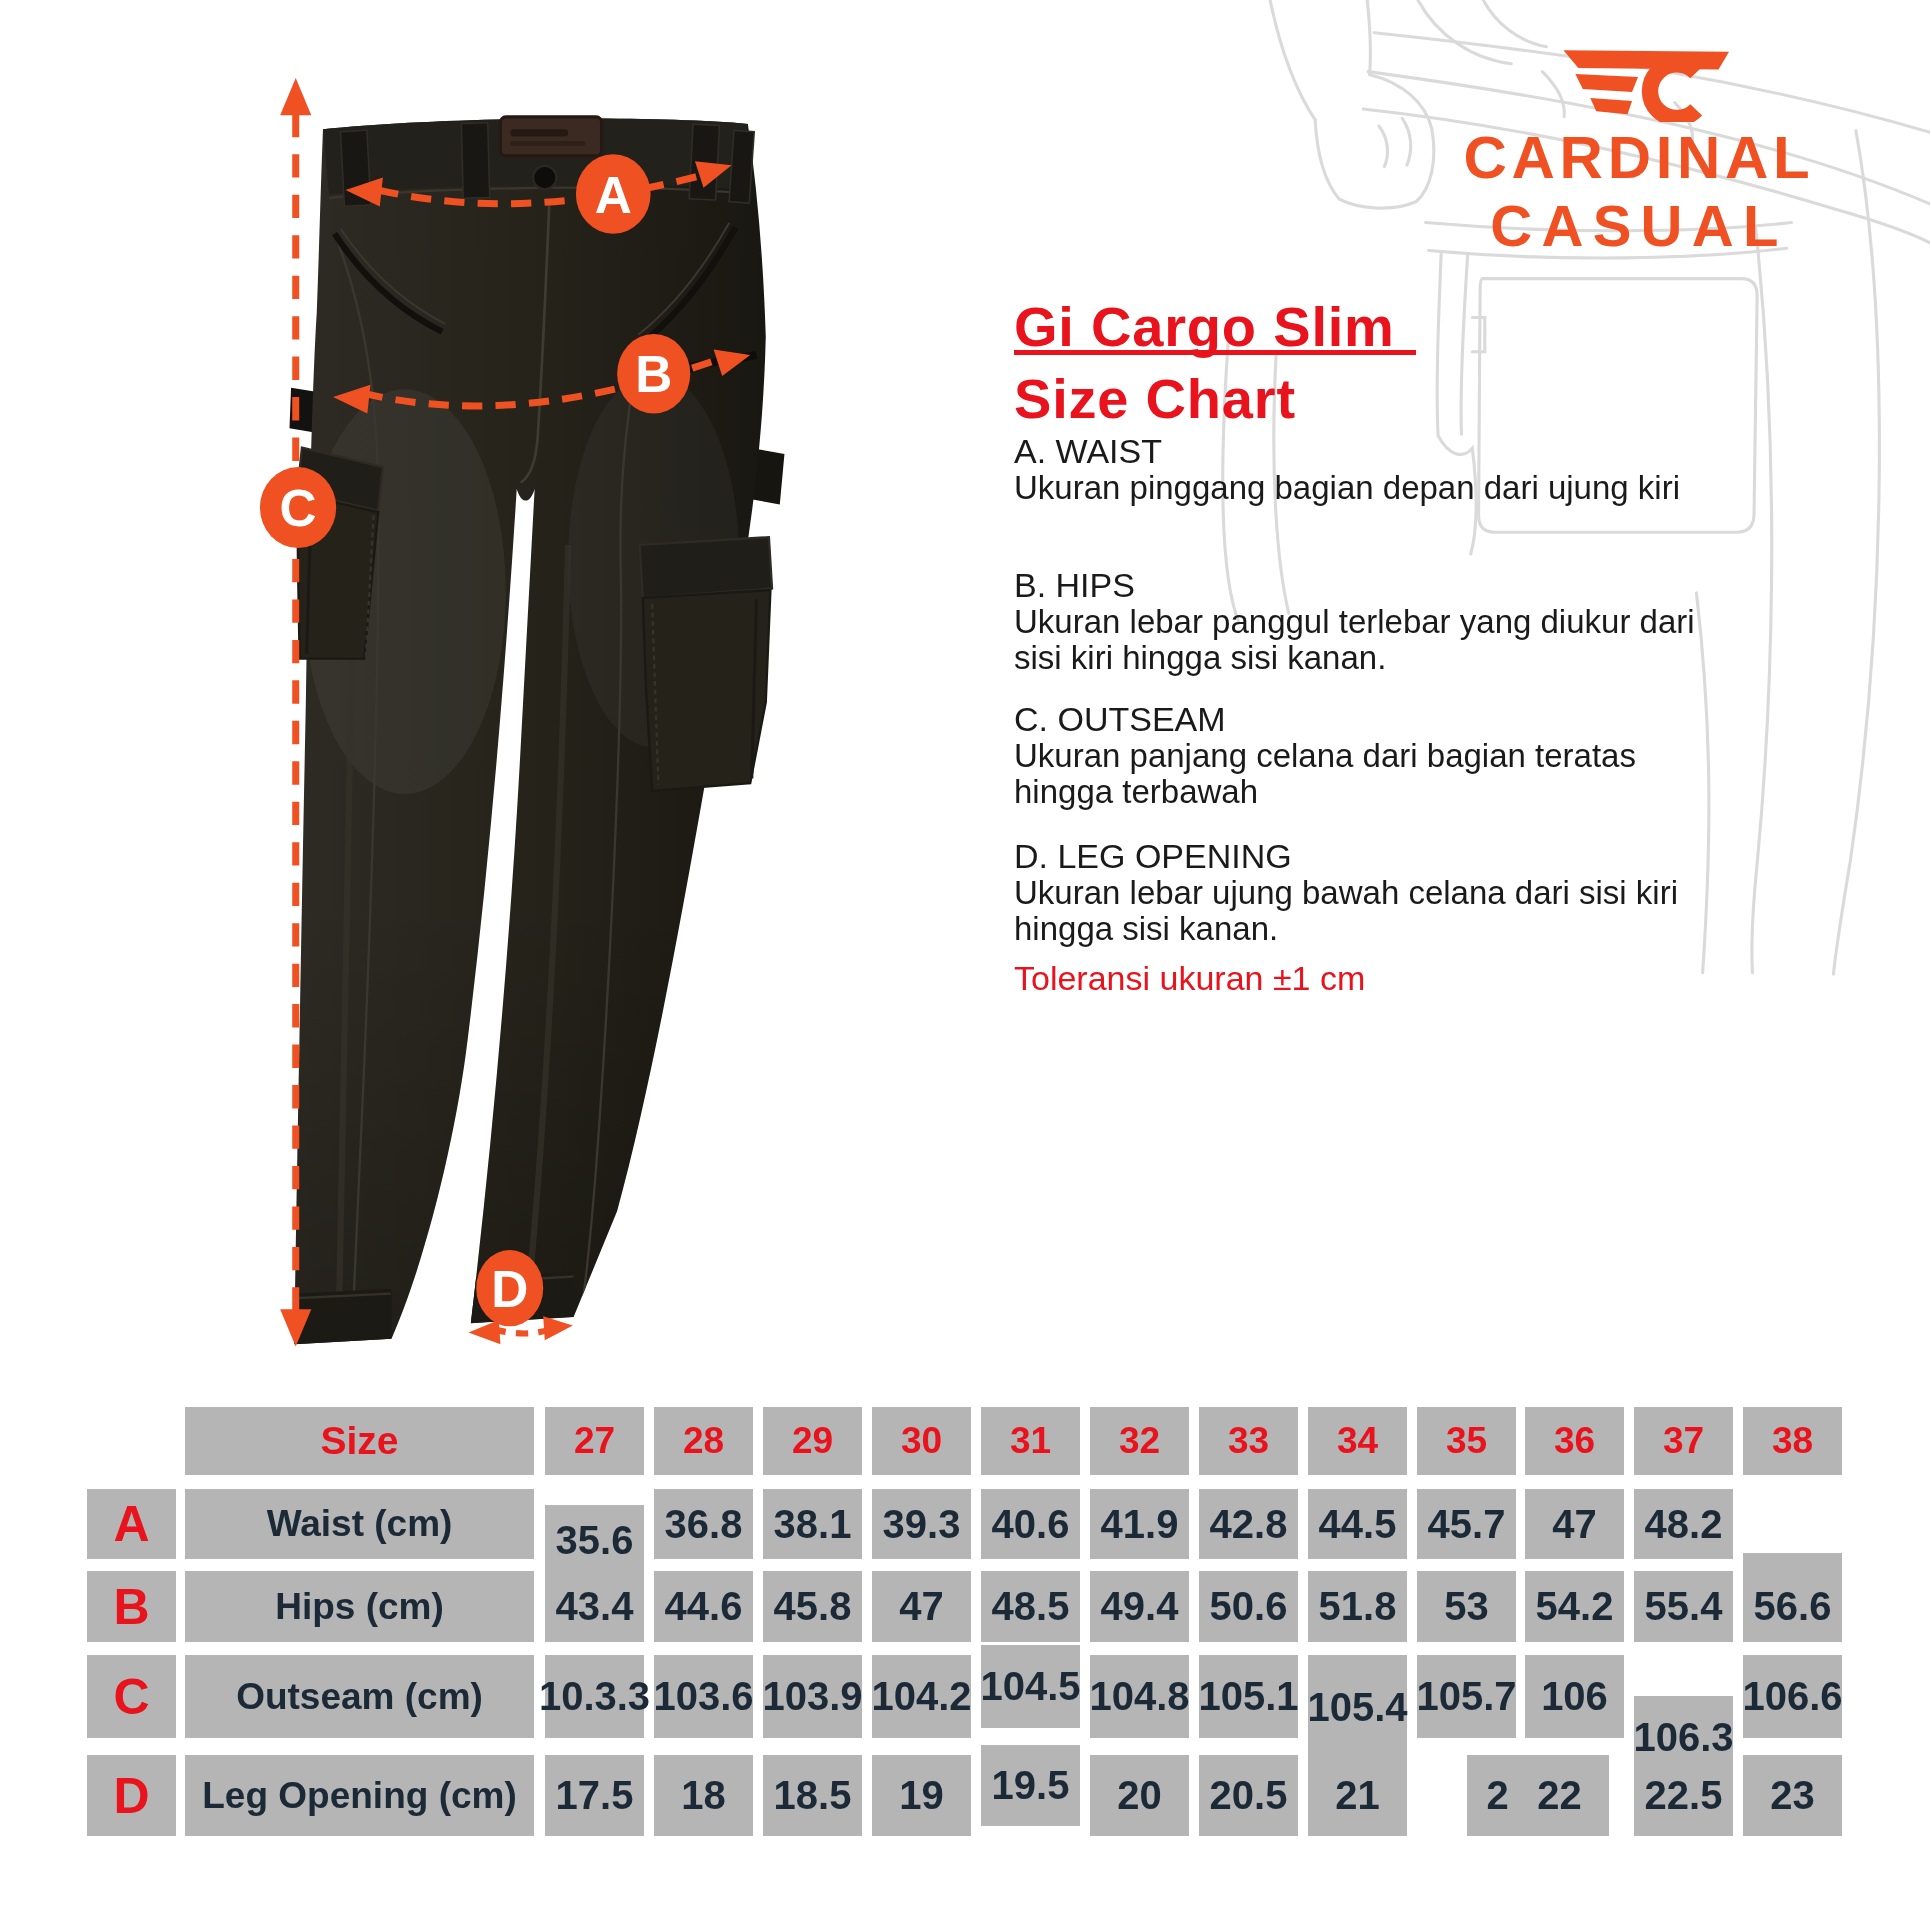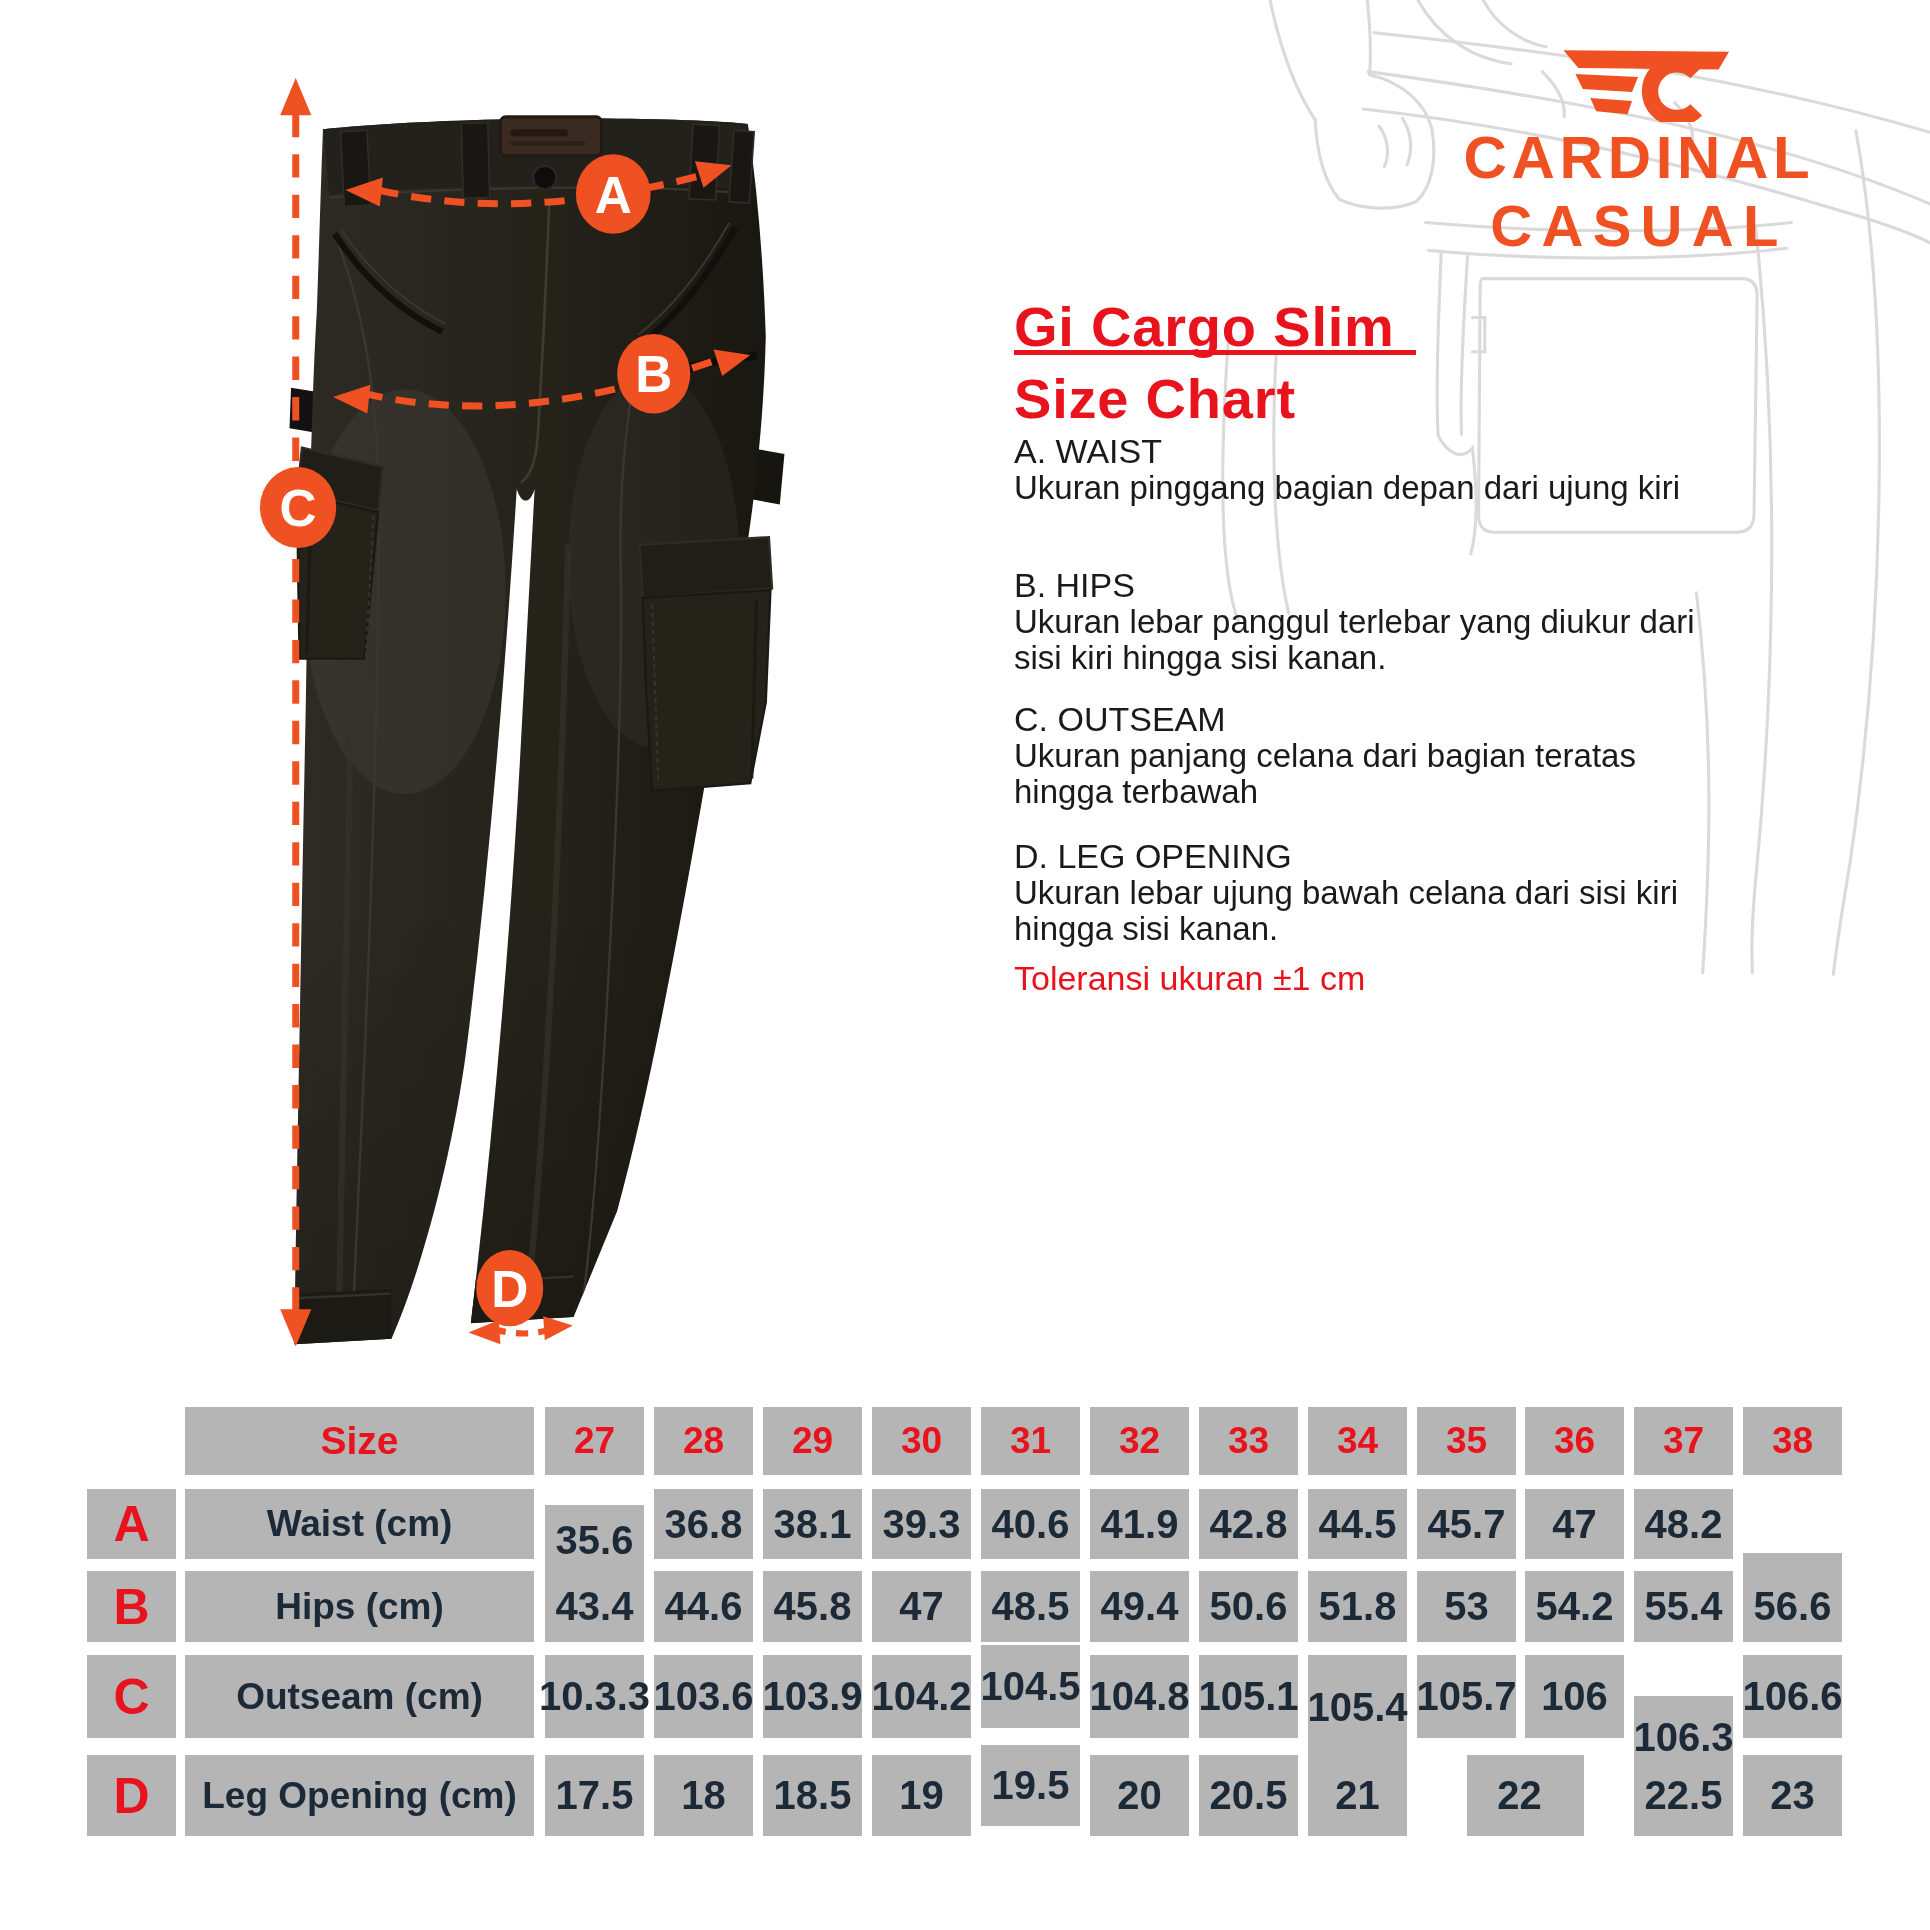--- a/index.html
+++ b/index.html
@@ -433,21 +433,21 @@
         </div>
         <div class="tcell num-cell" style="left: 1199px; top: 1755px; width: 99px; height: 81px;">
           <span>20.5</span>
         </div>
         <div class="tcell num-cell" style="left: 1308px; top: 1755px; width: 99px; height: 81px;">
           <span>21</span>
         </div>
         <div class="tcell num-cell" style="left: 1467px; top: 1755px; width: 117px; height: 81px;">
           <span>21.5</span>
         </div>
-        <div class="tcell num-cell" style="left: 1470px; top: 1755px; width: 99px; height: 81px;">
+        <div class="tcell num-cell" style="left: 1510px; top: 1755px; width: 99px; height: 81px;">
           <span>22</span>
         </div>
         <div class="tcell num-cell" style="left: 1634px; top: 1755px; width: 99px; height: 81px;">
           <span>22.5</span>
         </div>
         <div class="tcell num-cell" style="left: 1743px; top: 1755px; width: 99px; height: 81px;">
           <span>23</span>
         </div>
       </div>
   </div>

